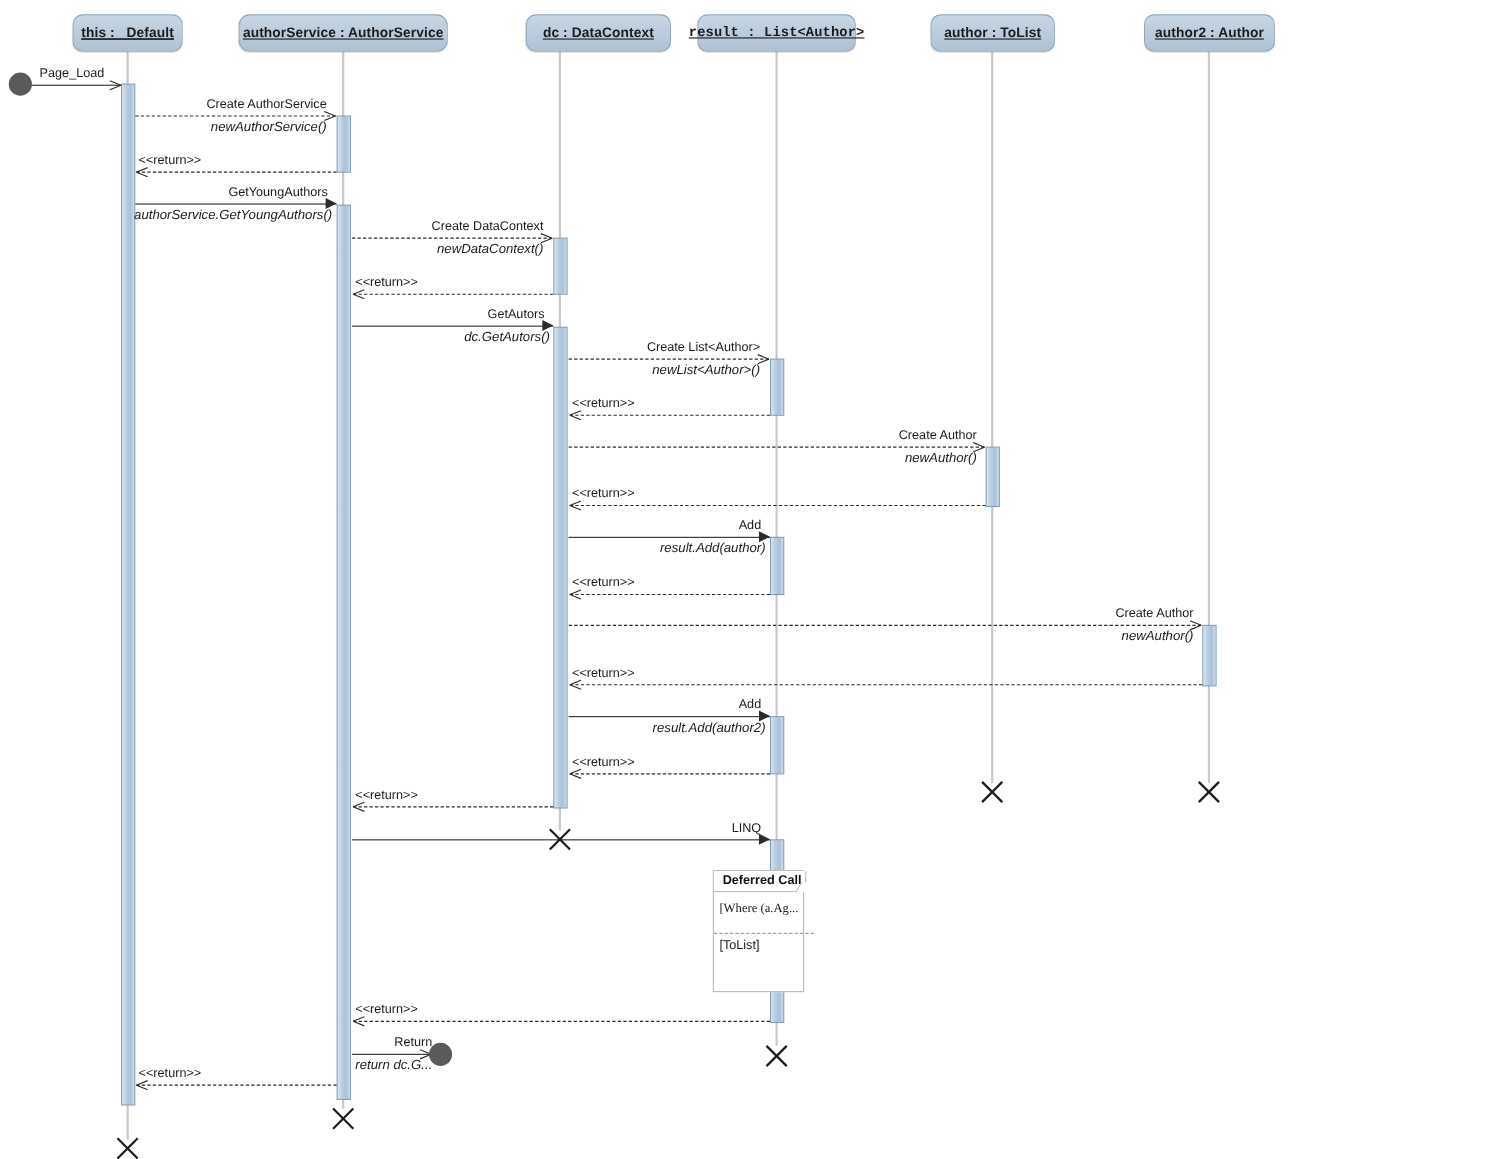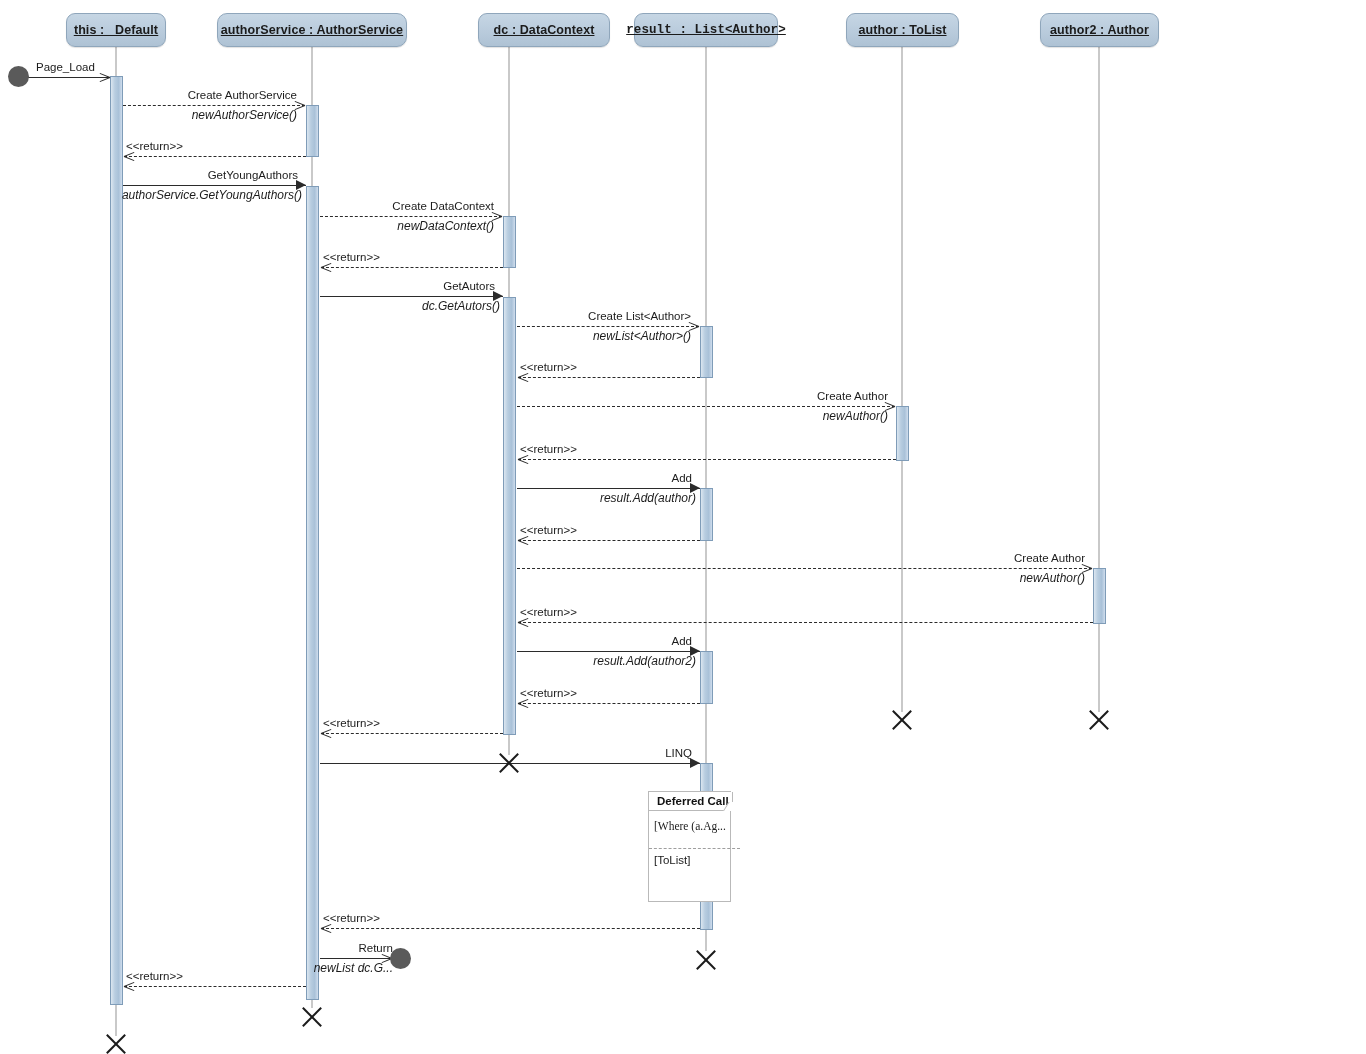--- a/index.html
+++ b/index.html
@@ -245,21 +245,21 @@
     <div class="msg-label" style="left: 323px; top: 717px; z-index: 10;">&lt;&lt;return&gt;&gt;</div>
     <div class="msg-line" style="left: 320px; top: 763px; width: 380px; z-index: 8;"></div>
     <div class="arrow-solid-r" style="left: 690px; top: 758px; z-index: 9;"></div>
     <div class="msg-label right" style="left: 692px; top: 747px; z-index: 10;">LINQ</div>
     <div class="msg-line dashed" style="left: 321px; top: 928px; width: 379px; z-index: 8;"></div>
     <div class="arrow-open left" style="left: 321px; top: 922.5px; z-index: 9;"></div>
     <div class="msg-label" style="left: 323px; top: 912px; z-index: 10;">&lt;&lt;return&gt;&gt;</div>
     <div class="msg-line" style="left: 320px; top: 958px; width: 72px; z-index: 8;"></div>
     <div class="arrow-open right" style="left: 381px; top: 952.5px; z-index: 9;"></div>
     <div class="msg-label right" style="left: 393px; top: 942px; z-index: 10;">Return</div>
-    <div class="msg-label op right" style="left: 393px; top: 962px; z-index: 10;">newList dc.G...</div>
+    <div class="msg-label op right" style="left: 393px; top: 962px; z-index: 10;">return dc.G...</div>
     <div class="msg-line dashed" style="left: 124px; top: 986px; width: 182px; z-index: 8;"></div>
     <div class="arrow-open left" style="left: 124px; top: 980.5px; z-index: 9;"></div>
     <div class="msg-label" style="left: 126px; top: 970px; z-index: 10;">&lt;&lt;return&gt;&gt;</div>
     <div class="endpoint-dot" style="left: 8px; top: 66px; z-index: 10;"></div>
     <div class="endpoint-dot" style="left: 390px; top: 948px; z-index: 10;"></div>
     <div class="destroy-x" style="left: 103px; top: 1031px; z-index: 11;"></div>
     <div class="destroy-x" style="left: 299px; top: 1004px; z-index: 11;"></div>
     <div class="destroy-x" style="left: 496px; top: 750px; z-index: 11;"></div>
     <div class="destroy-x" style="left: 693px; top: 947px; z-index: 11;"></div>
     <div class="destroy-x" style="left: 889px; top: 707px; z-index: 11;"></div>

